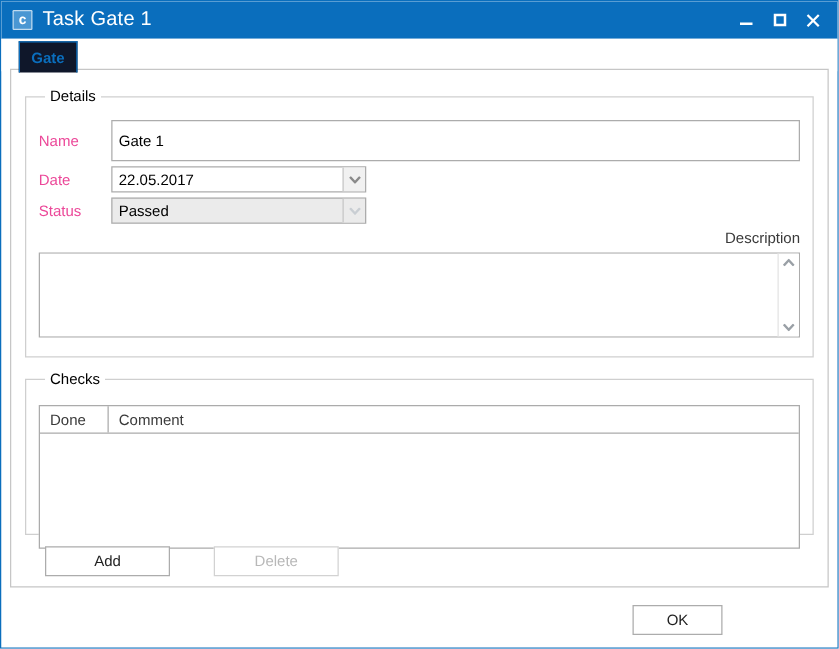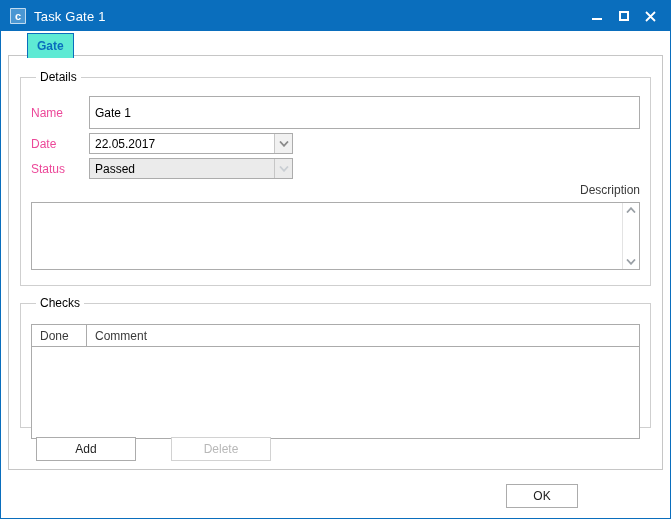--- a/index.html
+++ b/index.html
@@ -21,34 +21,34 @@
     position:absolute;left:0;top:0;right:0;height:30px;
     background:var(--accent);display:flex;align-items:center;
     padding-left:9px;color:#fff;
   }
   .app-icon{
     width:16px;height:16px;background:var(--icon-bg);
     border:1px solid rgba(255,255,255,.65);border-radius:1px;
     display:flex;align-items:center;justify-content:center;
     font-weight:bold;font-size:11px;line-height:1;color:#fff;margin-right:8px;
   }
-  .win-title{font-size:13px;letter-spacing:.2px;}
+  .win-title{font-size:16px;letter-spacing:.2px;}
   .win-controls{margin-left:auto;display:flex;height:100%;margin-right:6px;}
   .win-btn{
     width:27px;height:100%;display:flex;align-items:center;justify-content:center;
     cursor:default;
   }
   .glyph-min{display:block;width:10px;height:2px;background:#fff;transform:translateY(3px);}
   .glyph-max{display:block;width:10px;height:10px;border:2px solid #fff;}
 
   
   .tabstrip{position:absolute;left:0;top:30px;right:0;height:26px;background:#fff;}
   .tab{
-    position:absolute;left:26px;top:2px;height:25px;z-index:2;
-    background:#5eead4;border:1px solid var(--accent);border-bottom:none;
+    position:absolute;left:14px;top:2px;height:25px;z-index:2;
+    background:#0f172a;border:1px solid var(--accent);border-bottom:none;
     color:var(--accent);font-weight:bold;padding:5px 9px 0 9px;
   }
 
   
   .panel{
     position:absolute;left:7px;right:7px;top:54px;height:415px;
     border:1px solid #c6c6c6;background:#fff;
   }
 
   fieldset.group{

